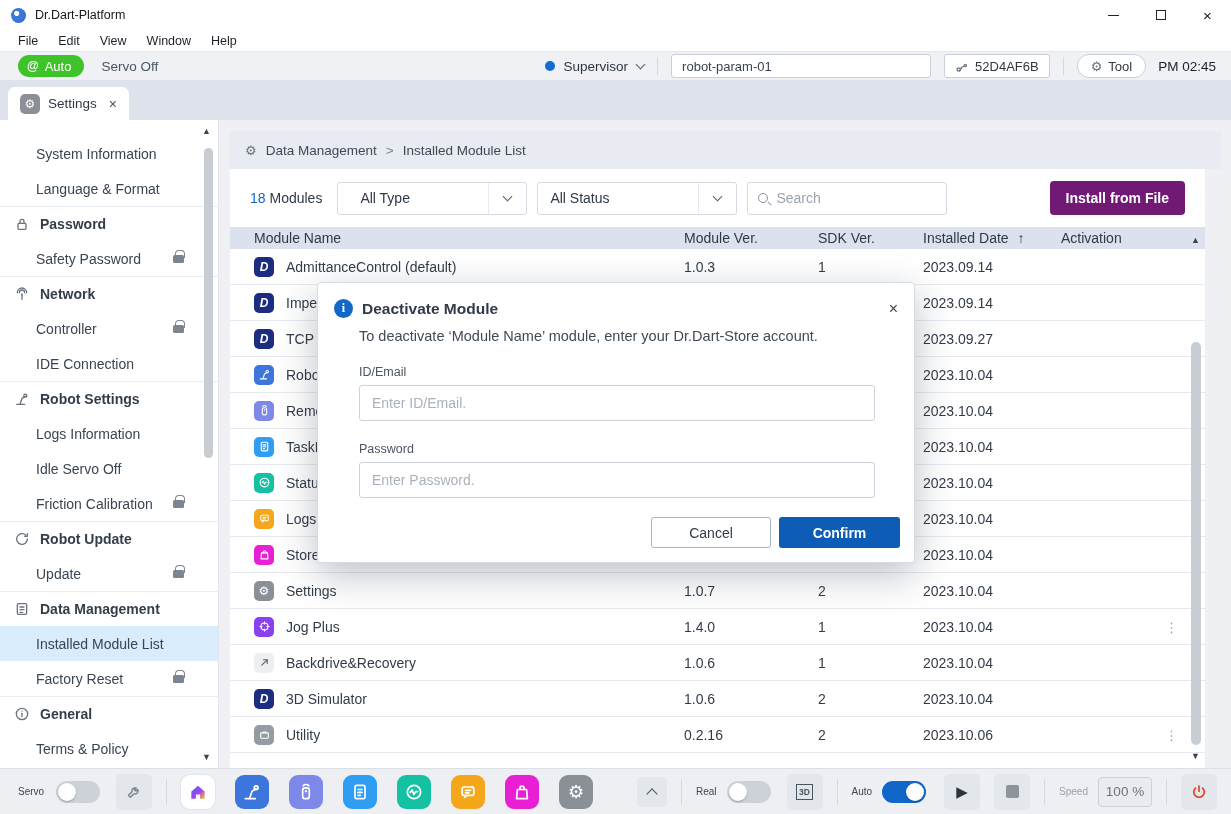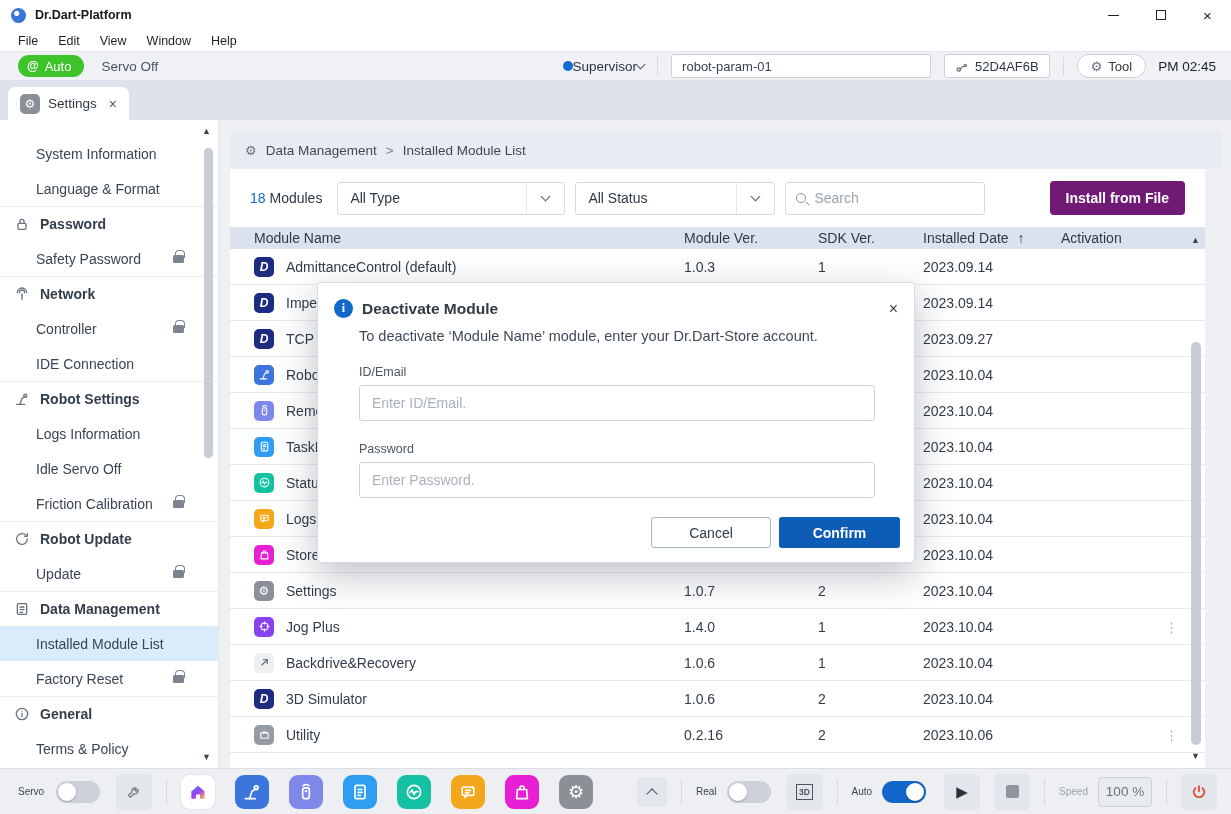--- a/index.html
+++ b/index.html
@@ -3,38 +3,38 @@
 <meta charset="utf-8">
 <style>
   * { margin:0; padding:0; box-sizing:border-box; }
   html,body { width:1231px; height:814px; overflow:hidden; }
   body { font-family:"Liberation Sans", sans-serif; background:#fff; position:relative; color:#333c48; }
 
   
   .titlebar { position:absolute; top:0; left:0; right:0; height:30px; background:#fff; display:flex; align-items:center; }
   .app-logo { width:15px; height:15px; border-radius:50%; margin-left:11px;
     background:radial-gradient(circle at 38% 36%, #ffffff 0 17%, #3a77d6 22% 58%, #1d4fa6 100%); }
-  .win-title { font-size:12.5px; color:#14181d; margin-left:9px;font-weight:bold; }
+  .win-title { font-size:12.5px; color:#14181d; margin-left:9px; }
   .win-controls { margin-left:auto; display:flex; height:100%; }
   .win-btn { width:47px; height:100%; display:grid; place-items:center; }
   .glyph-min { width:11px; height:0; border-top:1.4px solid #222; display:block; }
   .glyph-max { width:10px; height:10px; border:1.4px solid #222; display:block; }
   .glyph-close { font-size:15px; color:#222; line-height:1; }
 
   
   .menubar { position:absolute; top:30px; left:0; right:0; height:21px; background:#fff; display:flex; align-items:center; padding-left:8px; }
   .menu-item { font-size:12.5px; color:#1c2127; padding:0 10px; }
 
   
   .toolbar { position:absolute; top:51px; left:0; right:0; height:29px; background:#eff1f5; border-top:1px solid #e4e8ee; display:flex; align-items:center; }
   .mode-badge { margin-left:18px; background:#3ec42a; color:#fff; border-radius:12px; height:22px; padding:0 13px 0 9px; display:flex; align-items:center; gap:6px; font-size:13px; }
   .mode-at { font-size:12px; font-weight:bold; }
   .servo-state { margin-left:17px; color:#4a5563; font-size:13.5px; }
   .tb-spacer { flex:1; }
-  .role-sel { display:flex; align-items:center; font-size:13.5px; color:#2d363f; }
+  .role-sel { display:flex; align-items:center; gap:9px; font-size:13.5px; color:#2d363f; }
   .role-dot { width:10px; height:10px; border-radius:50%; background:#136ad2; }
   .chev { width:7px; height:7px; border-right:1.6px solid #555e68; border-bottom:1.6px solid #555e68; transform:rotate(45deg); display:inline-block; margin-top:-3px; }
   .tb-divider { width:1px; height:18px; background:#d4d9e0; margin:0 13px; }
   .param-input { width:260px; height:24px; background:#fff; border:1px solid #c9d0da; border-radius:3px; font-size:13px; color:#3a4350; padding:0 10px; font-family:inherit; }
   .serial-badge { height:24px; border:1px solid #c9d0da; background:#fff; border-radius:3px; display:flex; align-items:center; gap:7px; padding:0 10px; font-size:13px; color:#2f3740; margin-left:13px; }
   .tool-btn { height:24px; border:1px solid #c9d0da; border-radius:13px; background:#fff; display:flex; align-items:center; gap:6px; padding:0 13px; font-size:13px; color:#2f3740; }
   .gear-glyph { font-size:13px; color:#6b7480; line-height:1; }
   .clock { font-size:13.5px; color:#1c2127; margin:0 15px 0 12px; white-space:nowrap; }
 
   
@@ -65,21 +65,21 @@
   .crumbbar { height:38px; background:#e8ecf2; border-radius:3px 3px 0 0; display:flex; align-items:center; padding:0 15px; gap:9px; font-size:13.5px; color:#3e4956; }
   .crumb-sep { color:#7a8490; }
   .card { position:absolute; top:38px; left:0; right:17px; bottom:0; background:#fff; }
 
   .filters { height:58px; display:flex; align-items:center; padding:0 20px 0 20px; }
   .mod-count { font-size:14px; color:#2e3947; margin-right:15px; white-space:nowrap; }
   .mod-count .num { color:#1066c4; }
   .sel-box { height:33px; border:1px solid #d4dae2; border-radius:3px; display:flex; align-items:center; font-size:14px; color:#2e3947; background:#fff; margin-right:10px; }
   .sel-box .lbl { padding:0 12px; flex:1; }
   .sel-box .chev-zone { width:38px; height:100%; display:grid; place-items:center; border-left:1px solid #e6eaef; }
-  .sel-type { width:228px; } .sel-status { width:200px; }
+  .sel-type { width:190px;padding-left:10px; } .sel-status { width:200px; }
   .search-box { width:200px; height:33px; border:1px solid #d4dae2; border-radius:3px; display:flex; align-items:center; padding:0 10px; gap:8px; background:#fff; }
   .search-box input { border:none; outline:none; font-size:14px; color:#3a4350; width:100%; font-family:inherit; }
   .search-box input::placeholder { color:#9aa3ae; }
   .icon-search { width:10px; height:10px; border:1.7px solid #8a93a0; border-radius:50%; position:relative; flex:none; }
   .icon-search::after { content:""; position:absolute; width:5px; height:0; border-top:1.7px solid #8a93a0; transform:rotate(45deg); right:-5px; bottom:-2px; }
   .install-btn { margin-left:auto; height:34px; background:#701a75; color:#fff; border:none; border-radius:4px; font-size:14px; font-weight:bold; padding:0 16px; font-family:inherit; }
 
   .thead { height:22px; background:#dbe2ee; display:grid; grid-template-columns:438px 134px 105px 138px 100px 1fr; align-items:center; padding-left:16px; font-size:14px; color:#2e3947; }
   .thead .c1 { padding-left:8px; }
   .sort-wrap { display:flex; gap:9px; align-items:center; }

